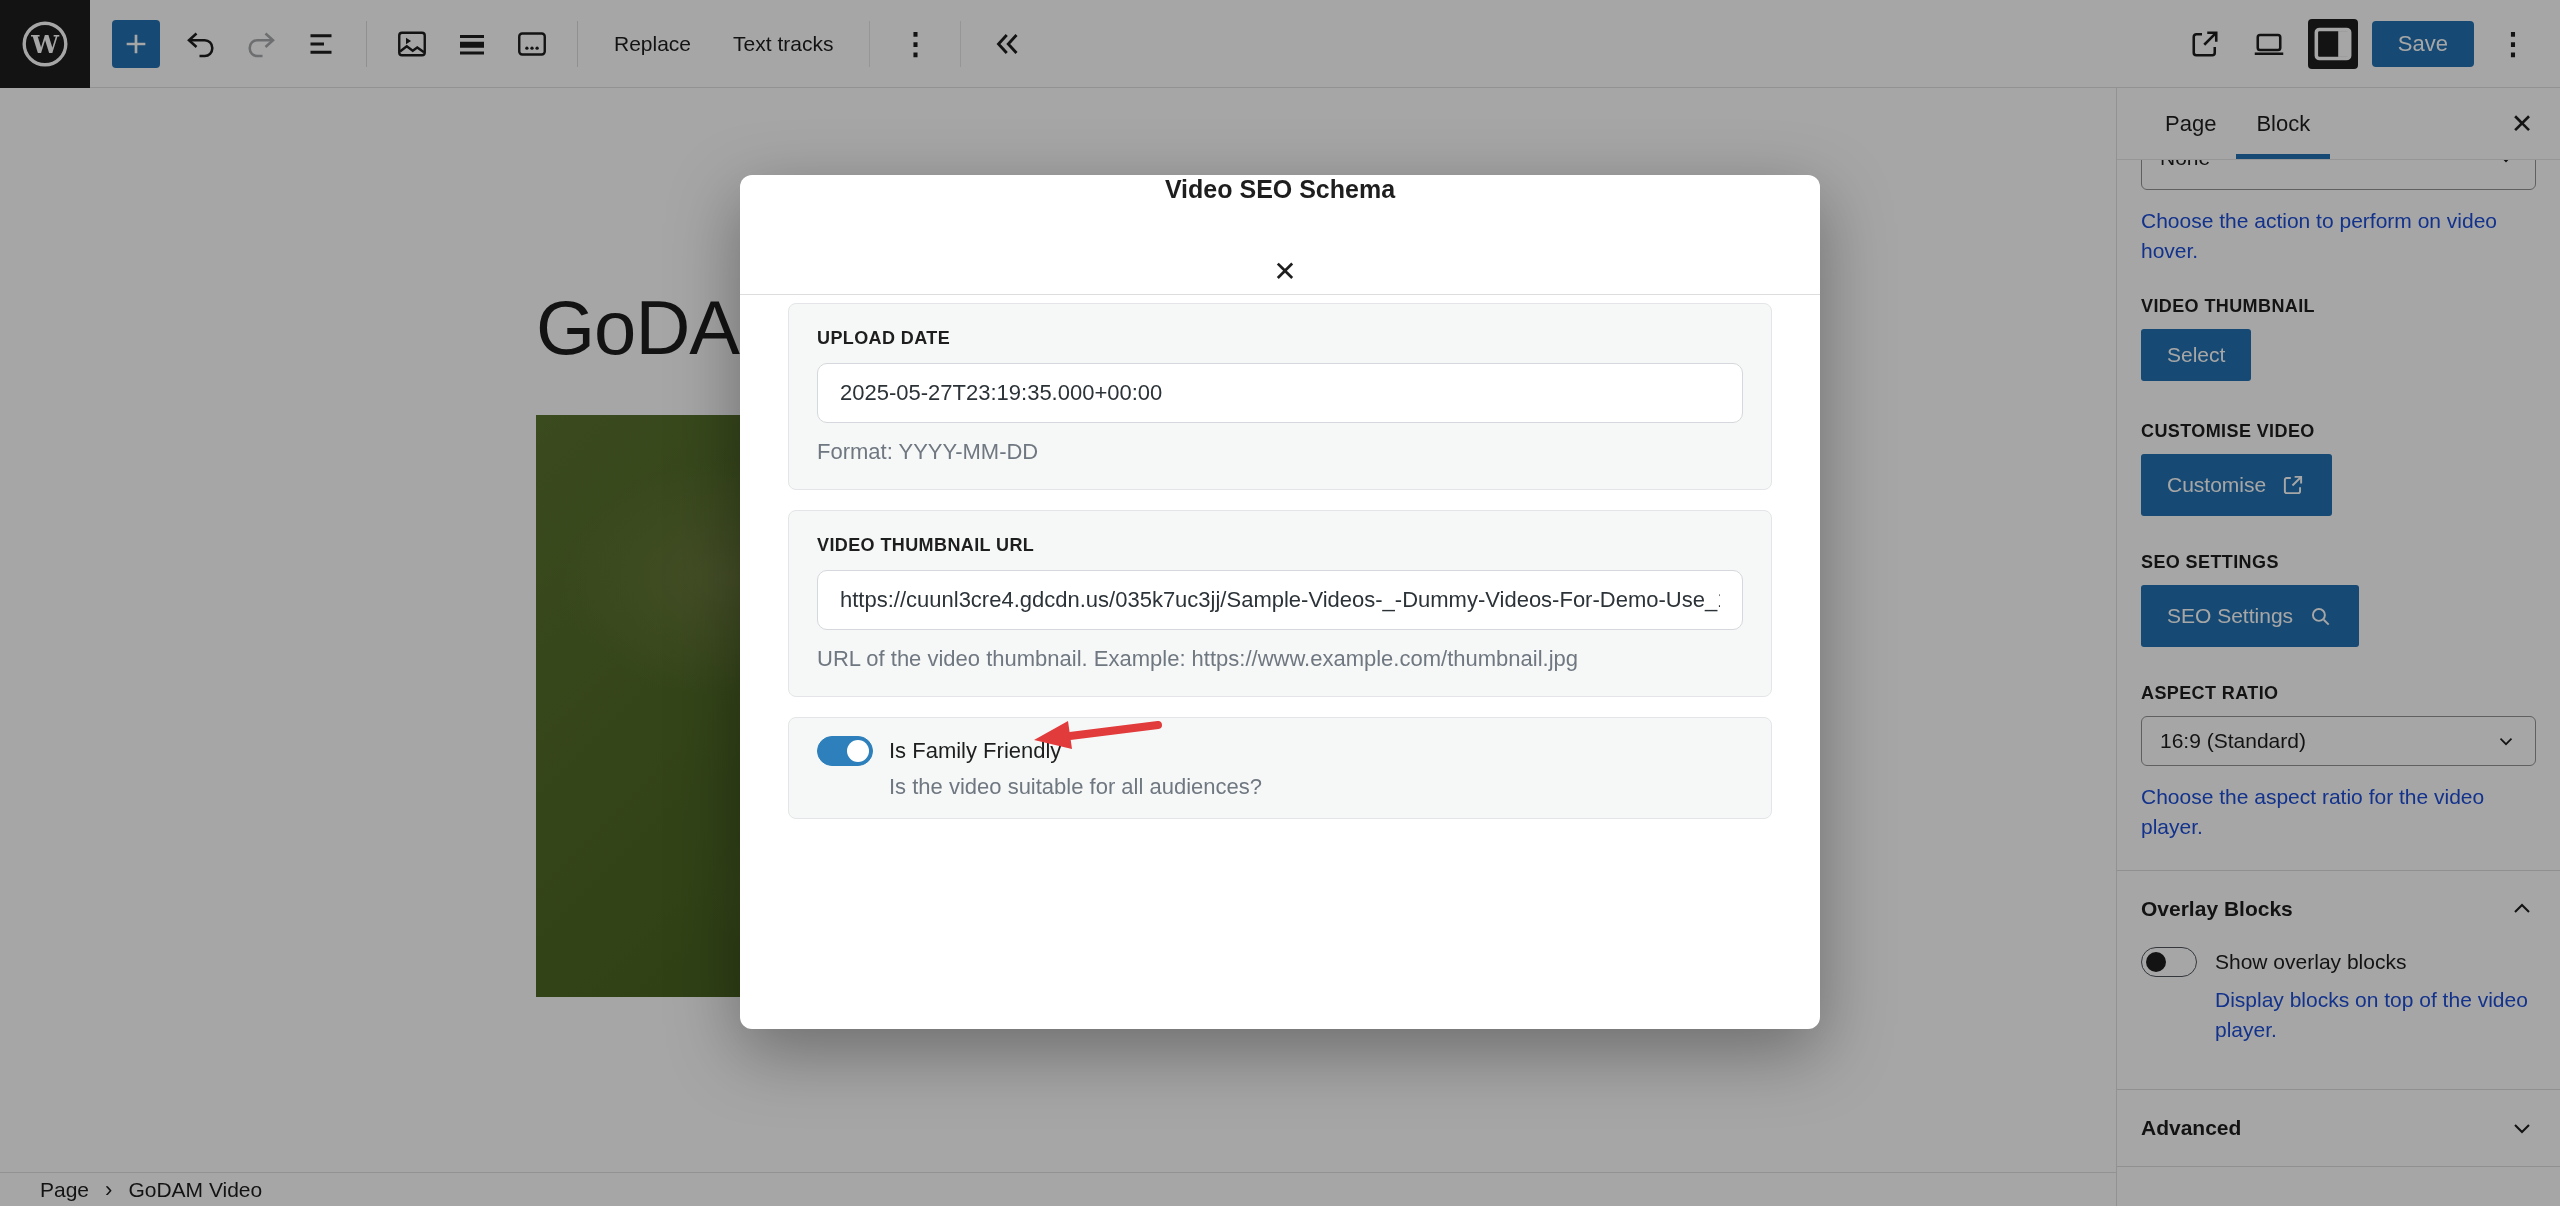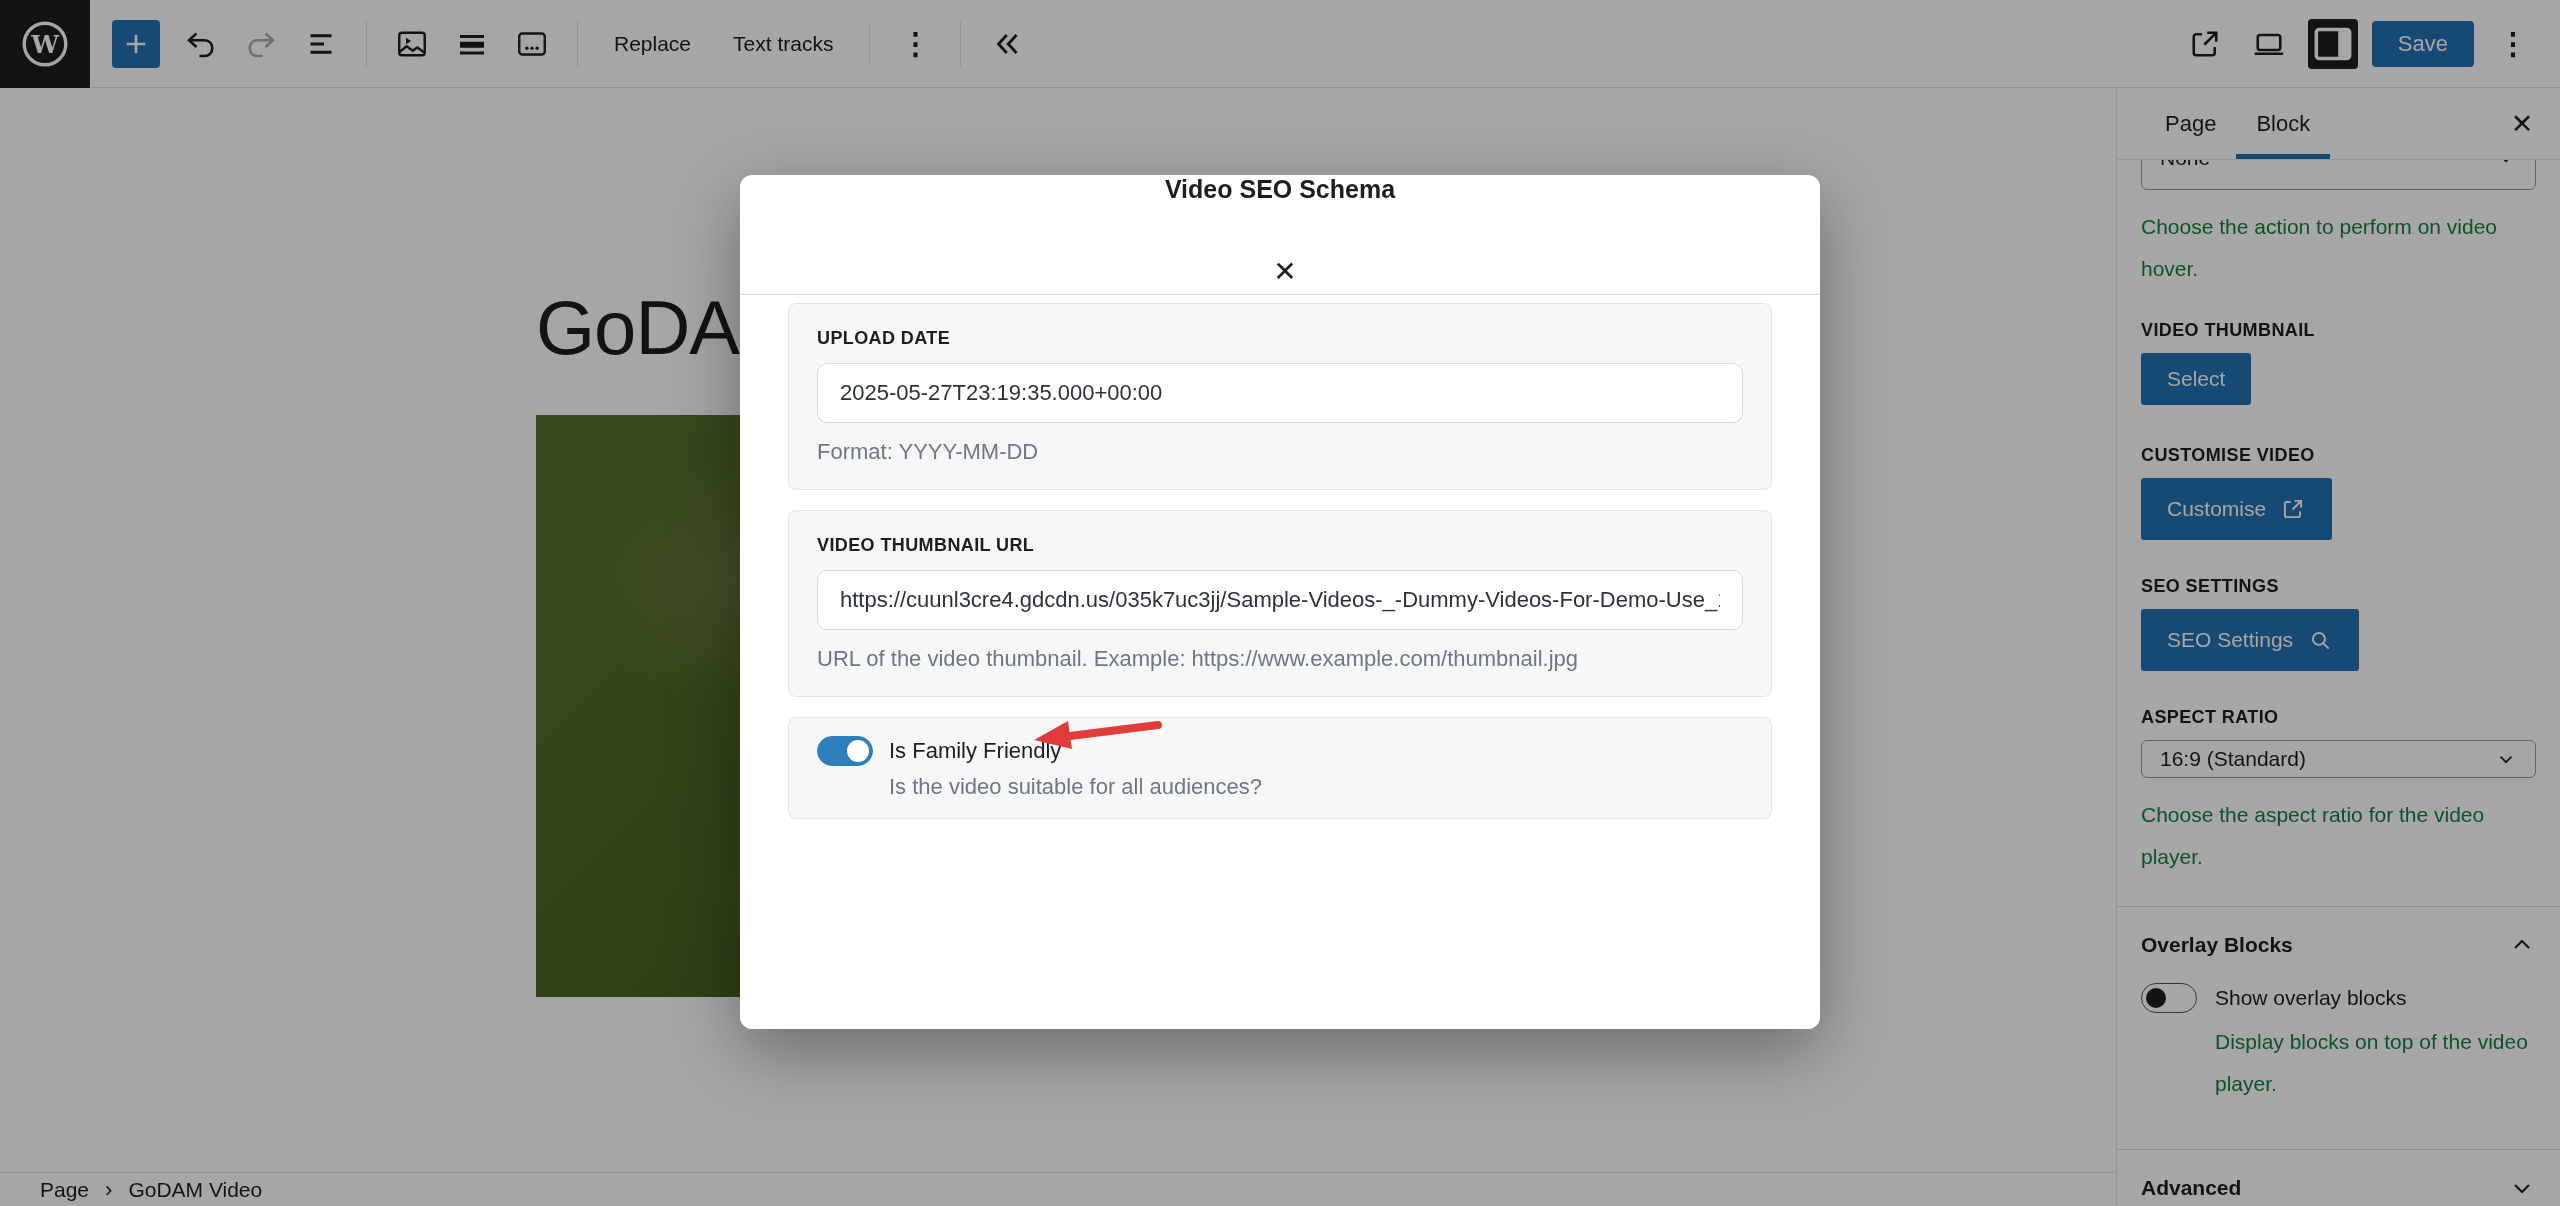--- a/index.html
+++ b/index.html
@@ -84,21 +84,21 @@
   .sb-close{
     position:absolute; right:16px; top:14px; width:44px; height:44px; border:none; background:transparent;
     font-size:27px; color:#1e1e1e; cursor:pointer; display:flex; align-items:center; justify-content:center;
   }
   .sb-scroll{ position:absolute; top:72px; left:0; right:0; bottom:0; padding:0 24px; overflow:hidden; }
   .sb-select{
     height:64px; border:1px solid #949494; border-radius:6px; display:flex; align-items:center;
     padding:0 18px; font-size:21px; color:#1e1e1e; background:#fff; cursor:pointer; justify-content:space-between;
   }
   .sb-select.clipped{ margin-top:-34px; }
-  .sb-help{ margin-top:16px; font-size:21px; line-height:42px; color:#15803d; }
+  .sb-help{ margin-top:16px; font-size:21px; line-height:30px; color:#1d4ed8; }
   .sb-label{
     margin-top:30px; font-size:18px; font-weight:600; text-transform:uppercase;
     letter-spacing:0.4px; color:#1e1e1e;
   }
   .sb-btn{
     margin-top:12px; height:52px; padding:0 26px; background:#2271b1; color:#fff; border:none;
     border-radius:3px; font-size:21px; font-family:inherit; cursor:pointer;
     display:inline-flex; align-items:center; gap:14px;
   }
   .sb-btn.tall{ height:62px; }
@@ -303,21 +303,21 @@
       <div class="sb-label mt36">SEO SETTINGS</div>
       <button class="sb-btn tall">
         <span>SEO Settings</span>
         <svg viewBox="0 0 24 24" fill="none" stroke="#fff" stroke-width="1.8">
           <circle cx="11" cy="11" r="5.5"></circle>
             <path d="M15.5 15.5 20 20"></path>
         </svg>
       </button>
 
       <div class="sb-label mt36">ASPECT RATIO</div>
-      <div class="sb-select" style="margin-top:12px; height:38px;">
+      <div class="sb-select" style="margin-top:12px; height:50px;">
         <span>16:9 (Standard)</span>
         <svg width="22" height="22" viewBox="0 0 24 24" fill="none" stroke="#1e1e1e" stroke-width="1.8">
             <path d="M6 9.5l6 6 6-6"></path>
           </svg>
       </div>
       <div class="sb-help">Choose the aspect ratio for the video player.</div>
 
       <div class="sb-divider"></div>
       <div class="panel-row">
         <span class="panel-title">Overlay Blocks</span>

